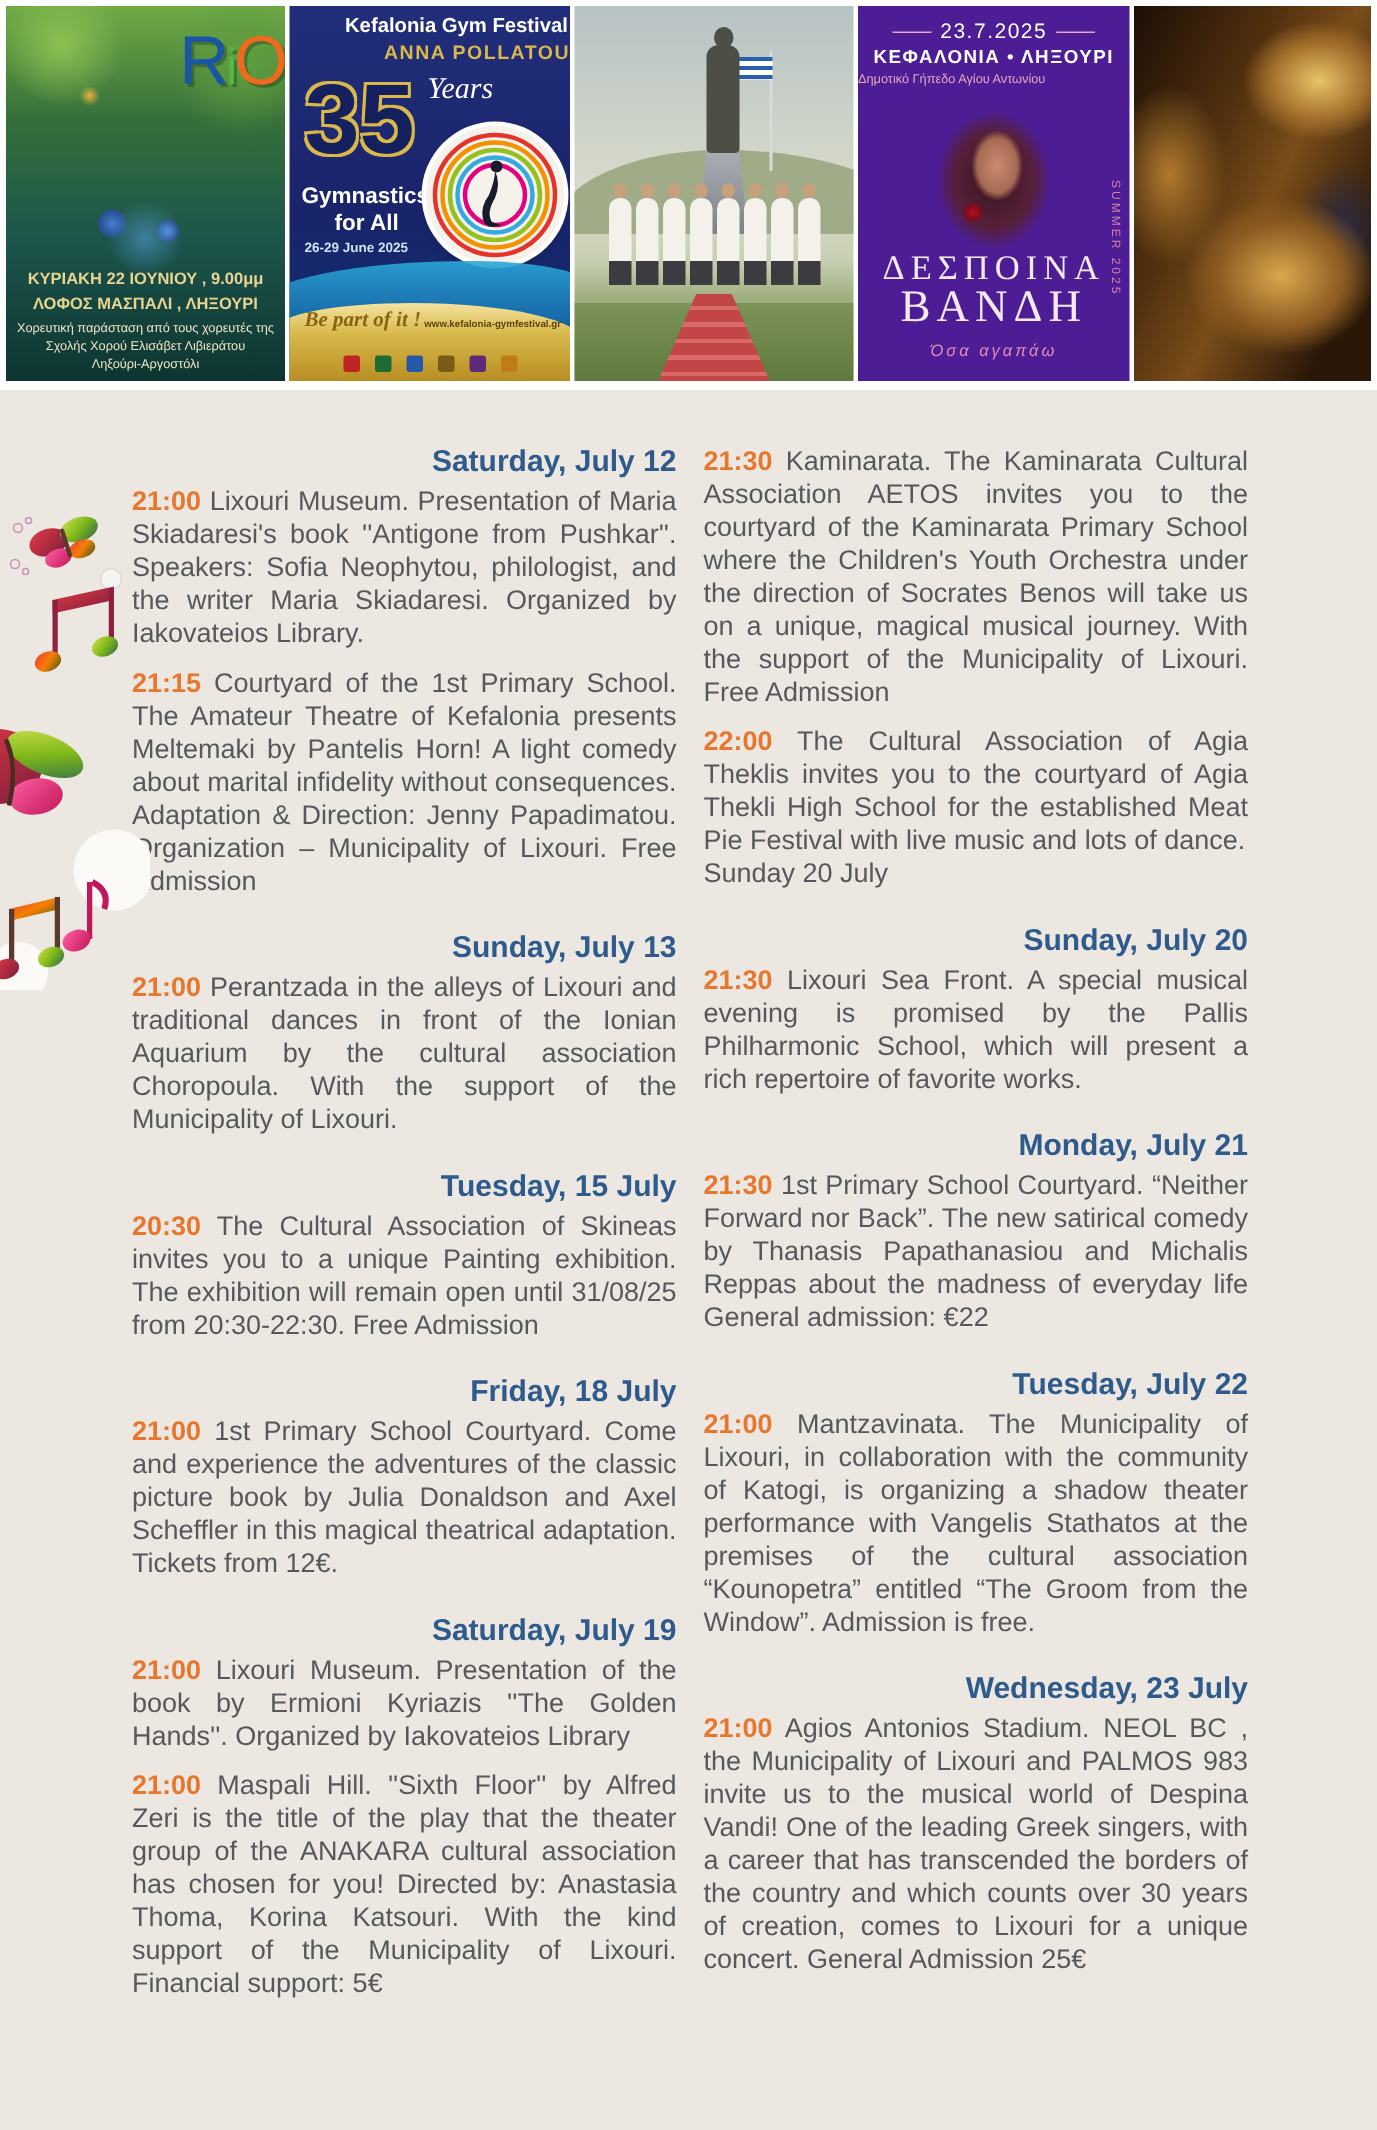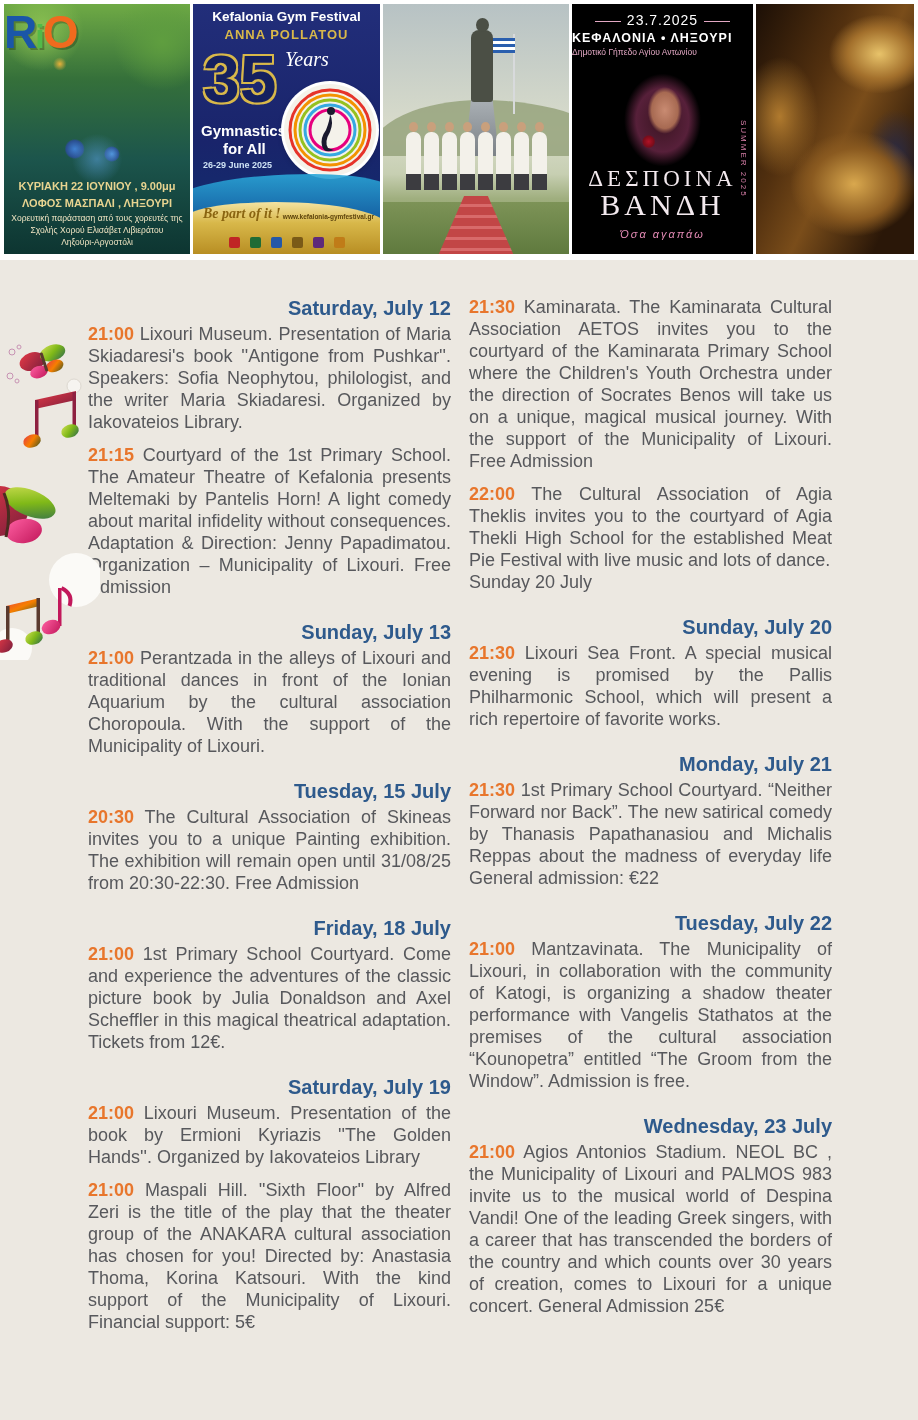--- a/index.html
+++ b/index.html
@@ -20,44 +20,44 @@
       radial-gradient(circle 36px at 50% 62%, rgba(90,160,220,.55), transparent 70%),
       radial-gradient(circle 14px at 38% 58%, #3f7fd0 0%, #2a4f91 60%, transparent 72%),
       radial-gradient(circle 11px at 58% 60%, #4f93dd 0%, #2a4f91 60%, transparent 72%),
       radial-gradient(circle 9px at 30% 24%, #e8b13a 0%, transparent 75%),
       radial-gradient(circle 60px at 20% 10%, #8cc152 0%, transparent 70%),
       radial-gradient(circle 70px at 85% 15%, #5f9e3f 0%, transparent 70%),
       linear-gradient(#6faa45 0%, #35703a 30%, #1c554c 62%, #0d3531 100%);
   }
   .p2{width:187px;background:linear-gradient(#222e7a 0%, #19246b 55%, #10306e 100%);}
   .p3{width:186px;background:linear-gradient(#b7c2c4 0%, #d9dccb 50%, #c7cfb2 68%, #9fae7e 78%, #7d9357 100%);}
-  .p4{width:181px;background:#000000;}
+  .p4{width:181px;background:#4c1d95;}
   .p5{flex:1;
     background:
       radial-gradient(ellipse 70px 55px at 78% 20%, #e8c36a 0%, #a3702c 45%, rgba(0,0,0,0) 72%),
       radial-gradient(ellipse 85px 70px at 62% 72%, #d9a84e 0%, #8a5a20 50%, rgba(0,0,0,0) 75%),
       radial-gradient(ellipse 55px 85px at 15% 45%, #b07a2e 0%, rgba(0,0,0,0) 70%),
       radial-gradient(ellipse 40px 60px at 88% 60%, #2a2a44 0%, rgba(0,0,0,0) 75%),
       linear-gradient(115deg, #1c0f06 0%, #52300f 35%, #7a4d1a 55%, #2a1708 85%);
   }
 
   
-  .rio-logo{position:absolute;top:4px;width:100%;text-align:left;font-weight:bold;
-    font-size:46px;line-height:48px;letter-spacing:-2px;
+  .rio-logo{position:absolute;top:4px;width:100%;text-align:right;font-weight:normal;
+    font-size:46px;line-height:64px;letter-spacing:-2px;
     text-shadow:2px 2px 0 rgba(0,0,0,.25);}
   .rio-r{color:#1a56a8;}
   .rio-i{color:#53b948;font-size:34px;}
   .rio-o{color:#f06a1e;}
   .rio-text{position:absolute;bottom:6px;width:100%;text-align:center;}
   .rio-l1,.rio-l2{color:#e8d490;font-weight:bold;font-size:11px;line-height:17px;}
   .rio-l3,.rio-l4,.rio-l5{color:#efe4c2;font-size:8.5px;line-height:12px;}
 
   
-  .gym-title{position:absolute;top:5px;width:100%;text-align:center;color:#fff;font-weight:bold;font-size:13.5px;}
-  .gym-sub{position:absolute;top:23px;width:100%;text-align:center;color:#d8b84a;font-weight:bold;font-size:13px;letter-spacing:1px;}
+  .gym-title{position:absolute;top:5px;width:100%;color:#fff;font-weight:bold;font-size:13.5px;padding-left:37px;}
+  .gym-sub{position:absolute;top:23px;width:100%;text-align:right;color:#d8b84a;font-weight:bold;font-size:13px;letter-spacing:1px;}
   .gym-35{position:absolute;left:10px;top:42px;font-size:66px;line-height:66px;font-weight:bold;color:#15205f;
     text-shadow:-2px -2px 0 #d8b84a,2px -2px 0 #d8b84a,-2px 2px 0 #d8b84a,2px 2px 0 #d8b84a;}
   .gym-years{position:absolute;left:92px;top:44px;color:#fff;font-size:20px;font-style:italic;font-family:"Liberation Serif",serif;}
   .gym-logo{position:absolute;right:4px;top:80px;width:92px;height:92px;border-radius:50%;background:#f4f2ea;
     box-shadow:0 0 0 3px #fff,0 2px 6px rgba(0,0,0,.4);}
   .gym-logo svg{position:absolute;inset:0;}
   .gym-tag1{position:absolute;left:8px;top:118px;color:#fff;font-weight:bold;font-size:15px;}
   .gym-tag2{position:absolute;left:30px;top:136px;color:#fff;font-weight:bold;font-size:15px;}
   .gym-dates{position:absolute;left:10px;top:156px;color:#cfe3f5;font-size:9px;font-weight:bold;}
   .gym-waveblue{position:absolute;left:-10%;bottom:34px;width:120%;height:46px;
@@ -85,21 +85,21 @@
   .st-person::before{content:"";position:absolute;top:-10px;left:3px;width:9px;height:10px;border-radius:50%;background:#c9a07c;}
   .st-person::after{content:"";position:absolute;bottom:-16px;left:0;width:100%;height:16px;background:#3c3c40;}
   .st-grass{position:absolute;bottom:0;width:100%;height:52px;background:linear-gradient(#7d9357,#5f7a3e);}
   .st-carpet{position:absolute;bottom:0;left:30%;width:40%;height:58px;
     background:repeating-linear-gradient(#c24646 0 8px,#d86a6a 8px 11px);
     clip-path:polygon(34% 0,66% 0,100% 100%,0 100%);}
 
   
   .v-date{position:absolute;top:8px;width:100%;text-align:center;color:#fff;font-size:14px;letter-spacing:1px;}
   .v-date::before,.v-date::after{content:"";display:inline-block;width:26px;height:1px;background:#e3a8c4;vertical-align:middle;margin:0 6px;}
-  .v-loc{position:absolute;top:27px;width:100%;text-align:left;color:#fff;font-weight:bold;font-size:12.5px;letter-spacing:1px;}
+  .v-loc{position:absolute;top:27px;width:100%;text-align:center;color:#fff;font-weight:bold;font-size:12.5px;letter-spacing:1px;}
   .v-venue{position:absolute;top:43px;width:100%;text-align:left;color:#e3a8c4;font-size:8.5px;}
   .v-face{position:absolute;top:56px;left:18%;width:64%;height:120px;
     background:
       radial-gradient(circle 9px at 38% 68%, #b11226 0%, #7a0c1a 60%, transparent 75%),
       radial-gradient(ellipse 22px 30px at 52% 42%, #c98b72 0%, #a76a52 60%, transparent 78%),
       radial-gradient(ellipse 48px 58px at 50% 50%, #3a1420 0%, #57203a 55%, transparent 80%);
   }
   .v-name{position:absolute;width:100%;text-align:center;color:#f3e9ee;
     font-family:"Liberation Serif",serif;font-weight:400;letter-spacing:4px;}
   .v-name1{bottom:62px;font-size:23px;}

